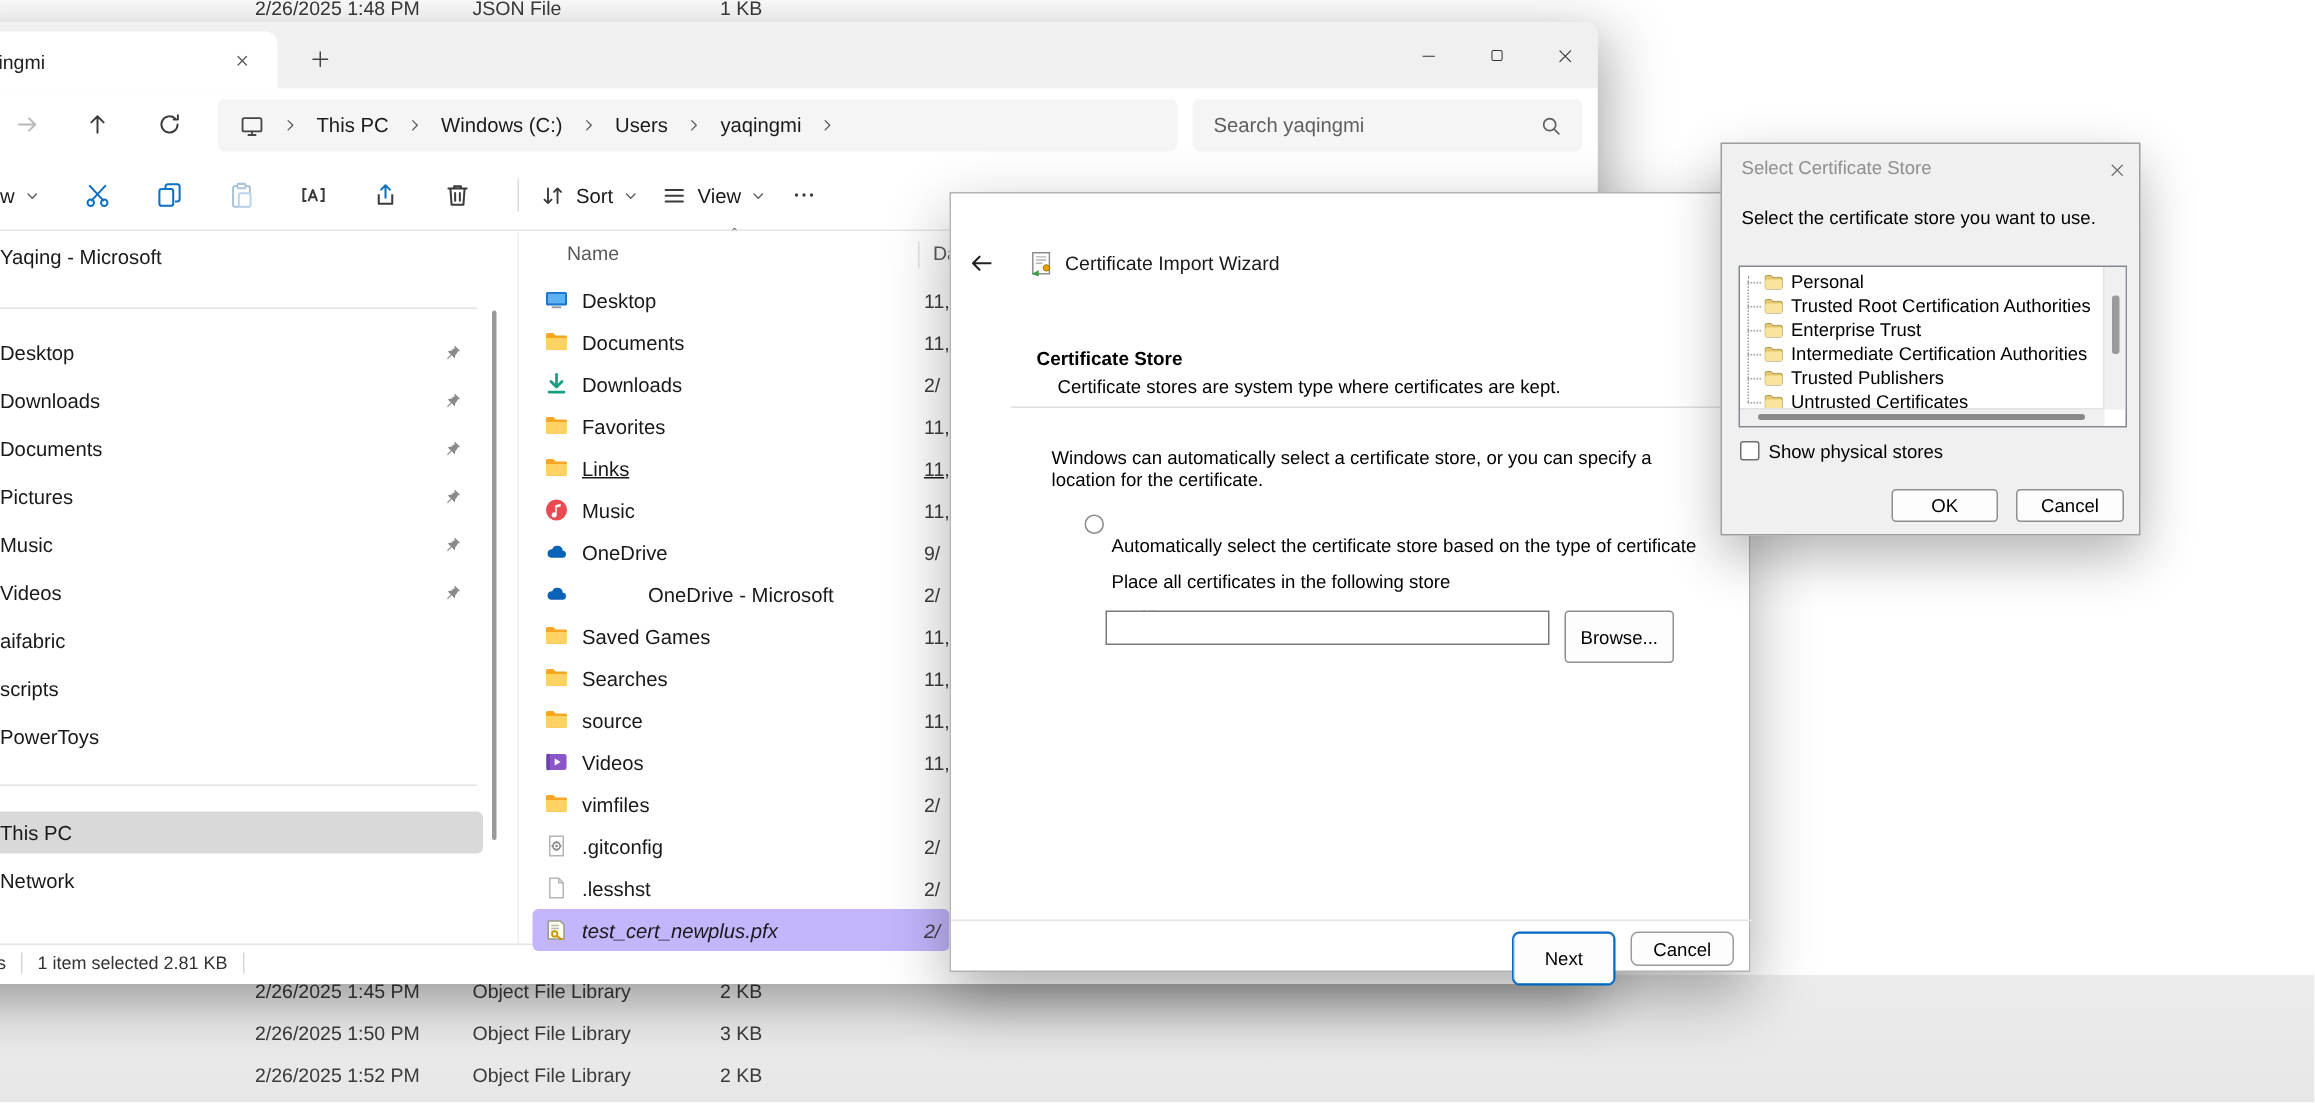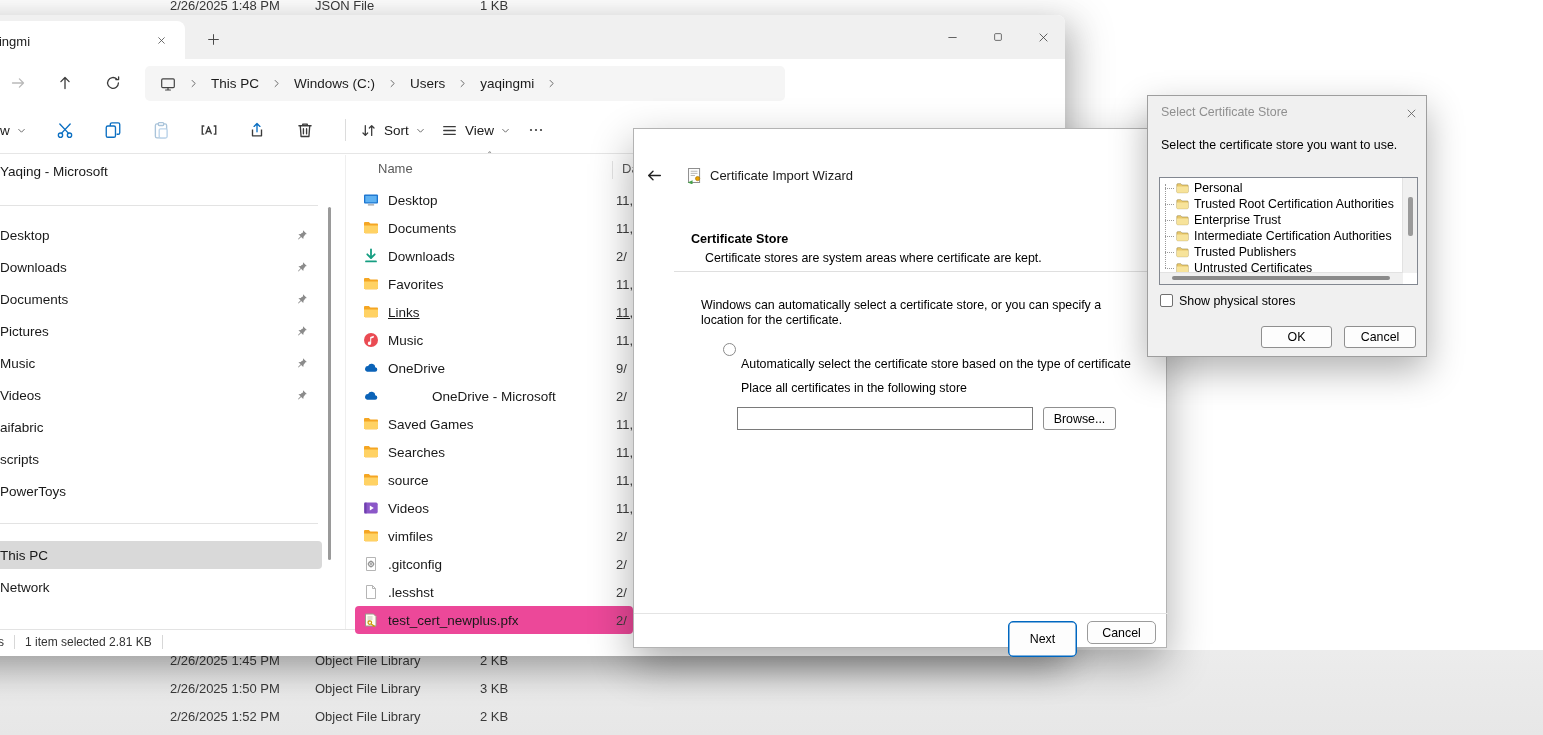--- a/index.html
+++ b/index.html
@@ -48,21 +48,21 @@
   
   #list-header-name{left:438px;top:146px;font-size:13px;color:#5a5a5a;}
   #list-caret{left:548px;top:136px;font-size:10px;color:#707070;}
   #list-header-date{left:682px;top:146px;font-size:13px;color:#5a5a5a;}
   #col-sep{left:672px;top:146px;width:1px;height:18px;background:#e4e4e4;}
   .file-row{position:absolute;left:415px;width:278px;height:28px;display:flex;align-items:center;
             font-size:13.5px;color:#191919;border-radius:4px;overflow:hidden;}
   .file-row .ico{margin:0 9px 0 8px;}
   .file-row .fname{flex:1;white-space:nowrap;}
   .file-row .fdate{width:17px;color:#3d3d3d;font-size:13px;white-space:nowrap;overflow:hidden;flex:none;}
-  .row-sel{background:#ec4899;}
+  .row-sel{background:#c4b5fd;font-style:italic;}
 
   #statusbar{left:0;top:614px;width:693px;height:24px;border-top:1px solid #e3e3e3;background:#fff;
              display:flex;align-items:center;font-size:12px;color:#333;}
   .sb-div{width:1px;height:14px;background:#d7d7d7;margin:0 10px;}
 
   #details-frag{left:1043px;top:111px;width:14px;height:5px;overflow:hidden;}
 
   
   #wizard{left:633px;top:128px;width:534px;height:520px;background:#fff;border:1px solid #b3b3b3;
           box-sizing:border-box;z-index:20;box-shadow:0 16px 40px rgba(0,0,0,.32);font-size:12.4px;color:#000;}
@@ -226,20 +226,30 @@
             <path d="M5.5 2.5 11 8l-5.5 5.5" stroke="#5c5c5c" stroke-width="1.6" stroke-linecap="round" stroke-linejoin="round"></path>
           </svg>
         </span>
         <span class="crumb">yaqingmi</span>
         <span class="ico">
           <svg width="9" height="9" viewBox="0 0 16 16" fill="none" xmlns="http://www.w3.org/2000/svg">
             <path d="M5.5 2.5 11 8l-5.5 5.5" stroke="#5c5c5c" stroke-width="1.6" stroke-linecap="round" stroke-linejoin="round"></path>
           </svg>
         </span>
       </div>
+    <div class="abs" id="searchbox">
+      <span>Search yaqingmi</span>
+      <span class="flex1"></span>
+      <span class="ico">
+          <svg width="14" height="14" viewBox="0 0 16 16" fill="none" xmlns="http://www.w3.org/2000/svg">
+            <circle cx="7" cy="7" r="4.6" stroke="#5f5f5f" stroke-width="1.3"></circle>
+            <path d="M10.4 10.4 14 14" stroke="#5f5f5f" stroke-width="1.3" stroke-linecap="round"></path>
+          </svg>
+        </span>
+    </div>
   </div>
 
   <div class="abs" id="toolbar">
     <div class="tgroup" style="left:52px;">
       <span>w</span>
       <span class="ico">
           <svg width="9" height="9" viewBox="0 0 16 16" fill="none" xmlns="http://www.w3.org/2000/svg">
             <path d="M3 6l5 5 5-5" stroke="#5c5c5c" stroke-width="1.6" stroke-linecap="round" stroke-linejoin="round"></path>
           </svg>
         </span>
@@ -602,33 +612,33 @@
       <svg width="17" height="17" viewBox="0 0 16 16" fill="none" xmlns="http://www.w3.org/2000/svg">
         <rect x="2.4" y="1.4" width="10.4" height="13.2" fill="#fdfdfd" stroke="#8a8a8a" stroke-width=".9"></rect>
         <path d="M4.4 4h6.4M4.4 6h6.4M4.4 8h4" stroke="#b4b4b4" stroke-width=".9"></path>
         <circle cx="10.9" cy="10.9" r="2" fill="#e8a000" stroke="#a87400" stroke-width=".6"></circle>
         <path d="M1.6 14.6l4.6-2.2v4z" fill="#46a049"></path>
       </svg>
     </span>
   <span class="abs" id="wiz-title">Certificate Import Wizard</span>
 
   <span class="abs" id="wiz-heading">Certificate Store</span>
-  <span class="abs" id="wiz-sub">Certificate stores are system areas where certificate are kept.</span>
+  <span class="abs" id="wiz-sub">Certificate stores are system type where certificates are kept.</span>
   <div class="hline" style="left:40px;top:142px;width:492px;"></div>
 
   <div class="abs" id="wiz-body">Windows can automatically select a certificate store, or you can specify a location for the certificate.</div>
 
   <span class="abs radio-off" style="left:89px;top:214px;"></span>
   <span class="wlabel" style="left:107px;top:213px;">Automatically select the certificate store based on the type of certificate</span>
   <span class="abs radio-on" style="left:89px;top:238px;"></span>
   <span class="wlabel" style="left:107px;top:237px;">Place all certificates in the following store</span>
 
   <span class="wlabel" style="left:104px;top:261px;">Certificate store:</span>
   <input class="abs" id="wiz-input" type="text" value="" style="">
-  <div class="abs btn32" style="left:409px;top:278px;width:73px;height:23px;">
+  <div class="abs btn32" style="left:409px;top:278px;width:73px;height:35px;">
       <span>Browse...</span>
     </div>
 
   <div class="hline" style="left:0;top:484px;width:534px;background:#e4e4e4;"></div>
   <div class="abs btn32 btn-accent" style="left:374px;top:492px;width:69px;height:36px;">
       <span>Next</span>
     </div>
   <div class="abs btn32 btn-soft" style="left:453px;top:492px;width:69px;height:23px;">
       <span>Cancel</span>
     </div>

